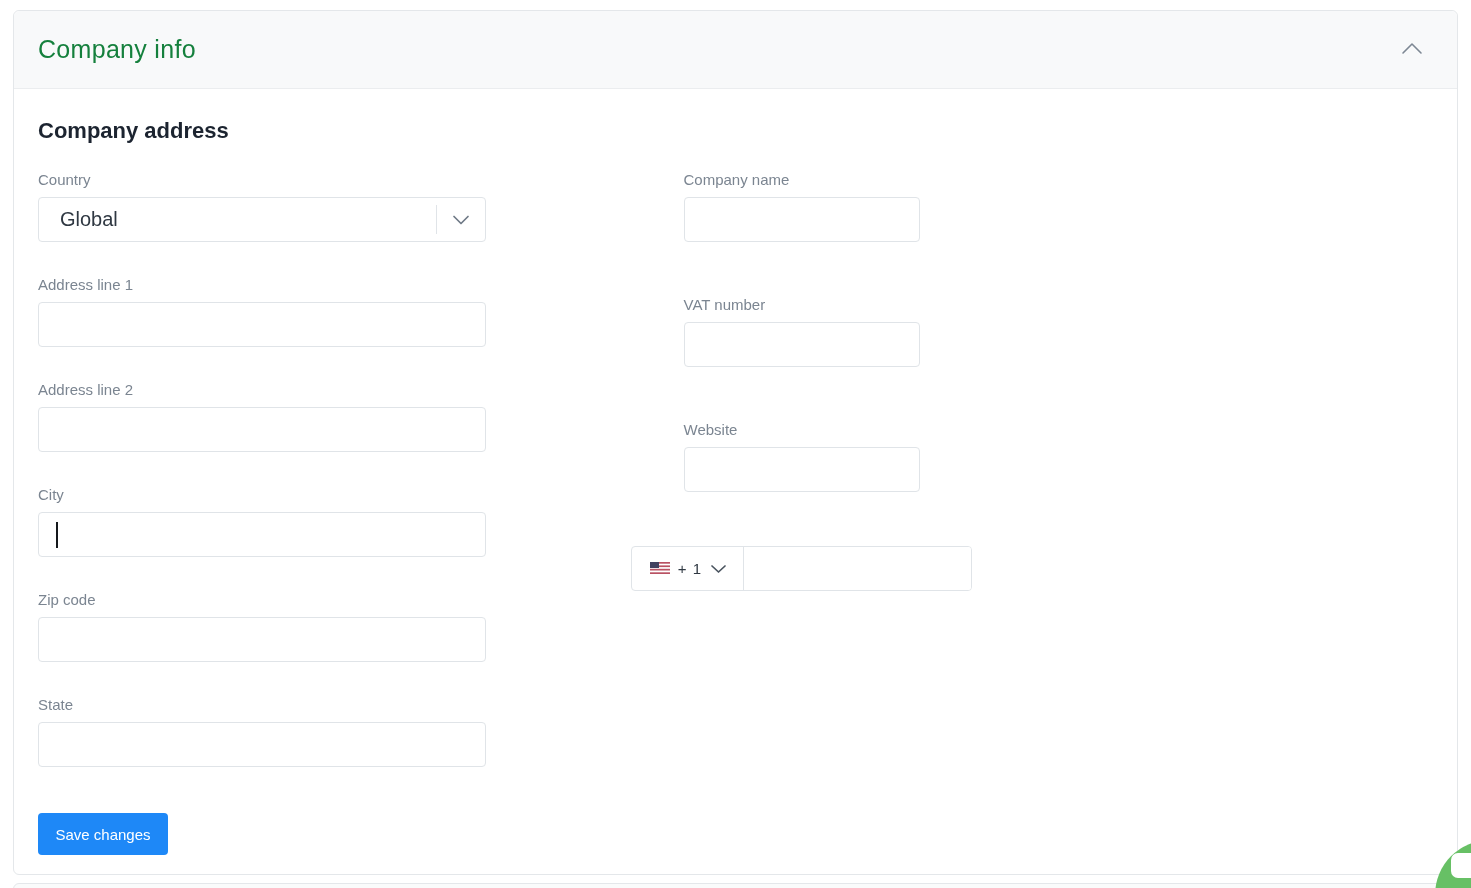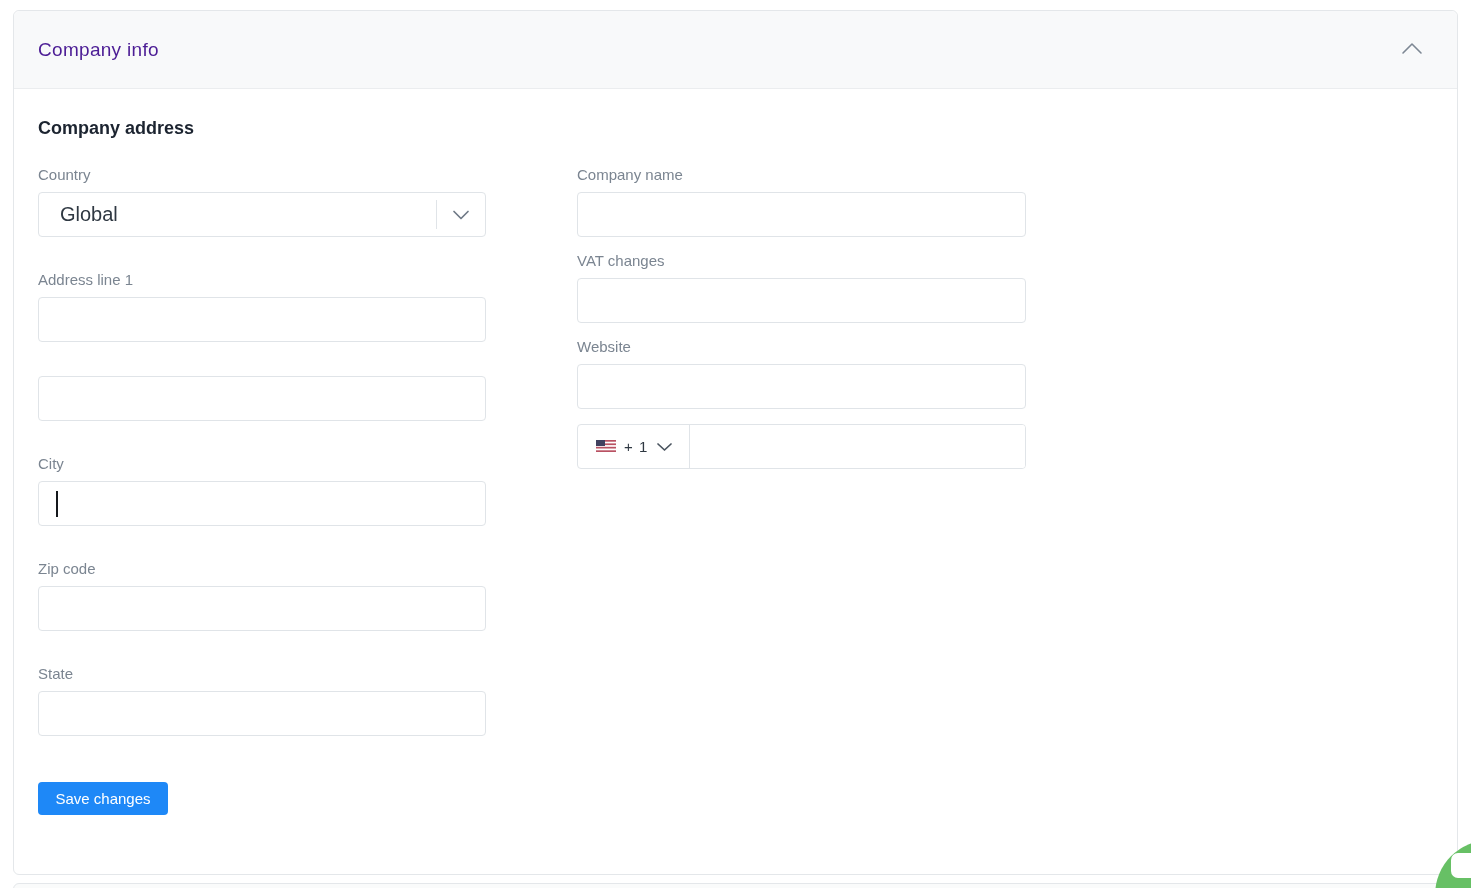--- a/index.html
+++ b/index.html
@@ -28,49 +28,49 @@
     background: #f8f9fa;
     border-bottom: 1px solid #ebedef;
     border-radius: 6px 6px 0 0;
     display: flex;
     align-items: center;
     justify-content: space-between;
     padding: 0 30px 0 24px;
     box-sizing: border-box;
   }
   .card-title {
-    font-size: 19px;
+    font-size: 25px;
     font-weight: 300;
-    color: #4c1d95;
+    color: #15803d;
     letter-spacing: 0.3px;
   }
   .collapse-btn {
     background: none;
     border: none;
     padding: 4px;
     cursor: pointer;
     display: flex;
     align-items: center;
   }
   .card-body {
     padding: 0 24px;
   }
   .section-heading {
     margin: 29px 0 0 0;
-    font-size: 18px;
+    font-size: 22px;
     font-weight: 700;
     color: #1c2430;
   }
   .form-grid {
     margin-top: 27px;
     display: flex;
     gap: 91px;
   }
   .col-left  { width: 448px; display: flex; flex-direction: column; gap: 34px; }
-  .col-right { width: 449px; display: flex; flex-direction: column; gap: 15px; }
+  .col-right { width: 449px; display: flex; flex-direction: column; gap: 54px; align-items: center; }
   .field label {
     display: block;
     font-size: 15px;
     color: #7b8591;
     margin-bottom: 9px;
   }
   .text-input, .select-box, .phone-box {
     width: 100%;
     height: 45px;
     box-sizing: border-box;
@@ -144,21 +144,21 @@
     border: none;
     outline: none;
     font-size: 15px;
     color: #2f3842;
     padding: 0 14px;
     font-family: inherit;
   }
   .save-btn {
     margin-top: 46px;
     width: 130px;
-    height: 33px;
+    height: 42px;
     background: #1e88f7;
     color: #ffffff;
     font-size: 15px;
     font-family: inherit;
     border: none;
     border-radius: 4px;
     cursor: pointer;
   }
   .next-card {
     position: absolute;
@@ -238,20 +238,21 @@
             </span>
           </div>
         </div>
 
         <div class="field">
           <label>Address line 1</label>
           <input class="text-input" type="text" value="" style="">
         </div>
 
         <div class="field">
+          <label>Address line 2</label>
           <input class="text-input" type="text" value="" style="">
         </div>
 
         <div class="field">
           <label>City</label>
           <div class="input-wrap">
             <input class="text-input" type="text" style="width: 100%;" value="">
             <span class="caret"></span>
           </div>
         </div>
@@ -269,21 +270,21 @@
       </div>
 
       <div class="col-right">
 
         <div class="field">
           <label>Company name</label>
           <input class="text-input" type="text" value="" style="">
         </div>
 
         <div class="field">
-          <label>VAT changes</label>
+          <label>VAT number</label>
           <input class="text-input" type="text" value="" style="">
         </div>
 
         <div class="field">
           <label>Website</label>
           <input class="text-input" type="text" value="" style="">
         </div>
 
         <div class="field">
           <div class="phone-box">

